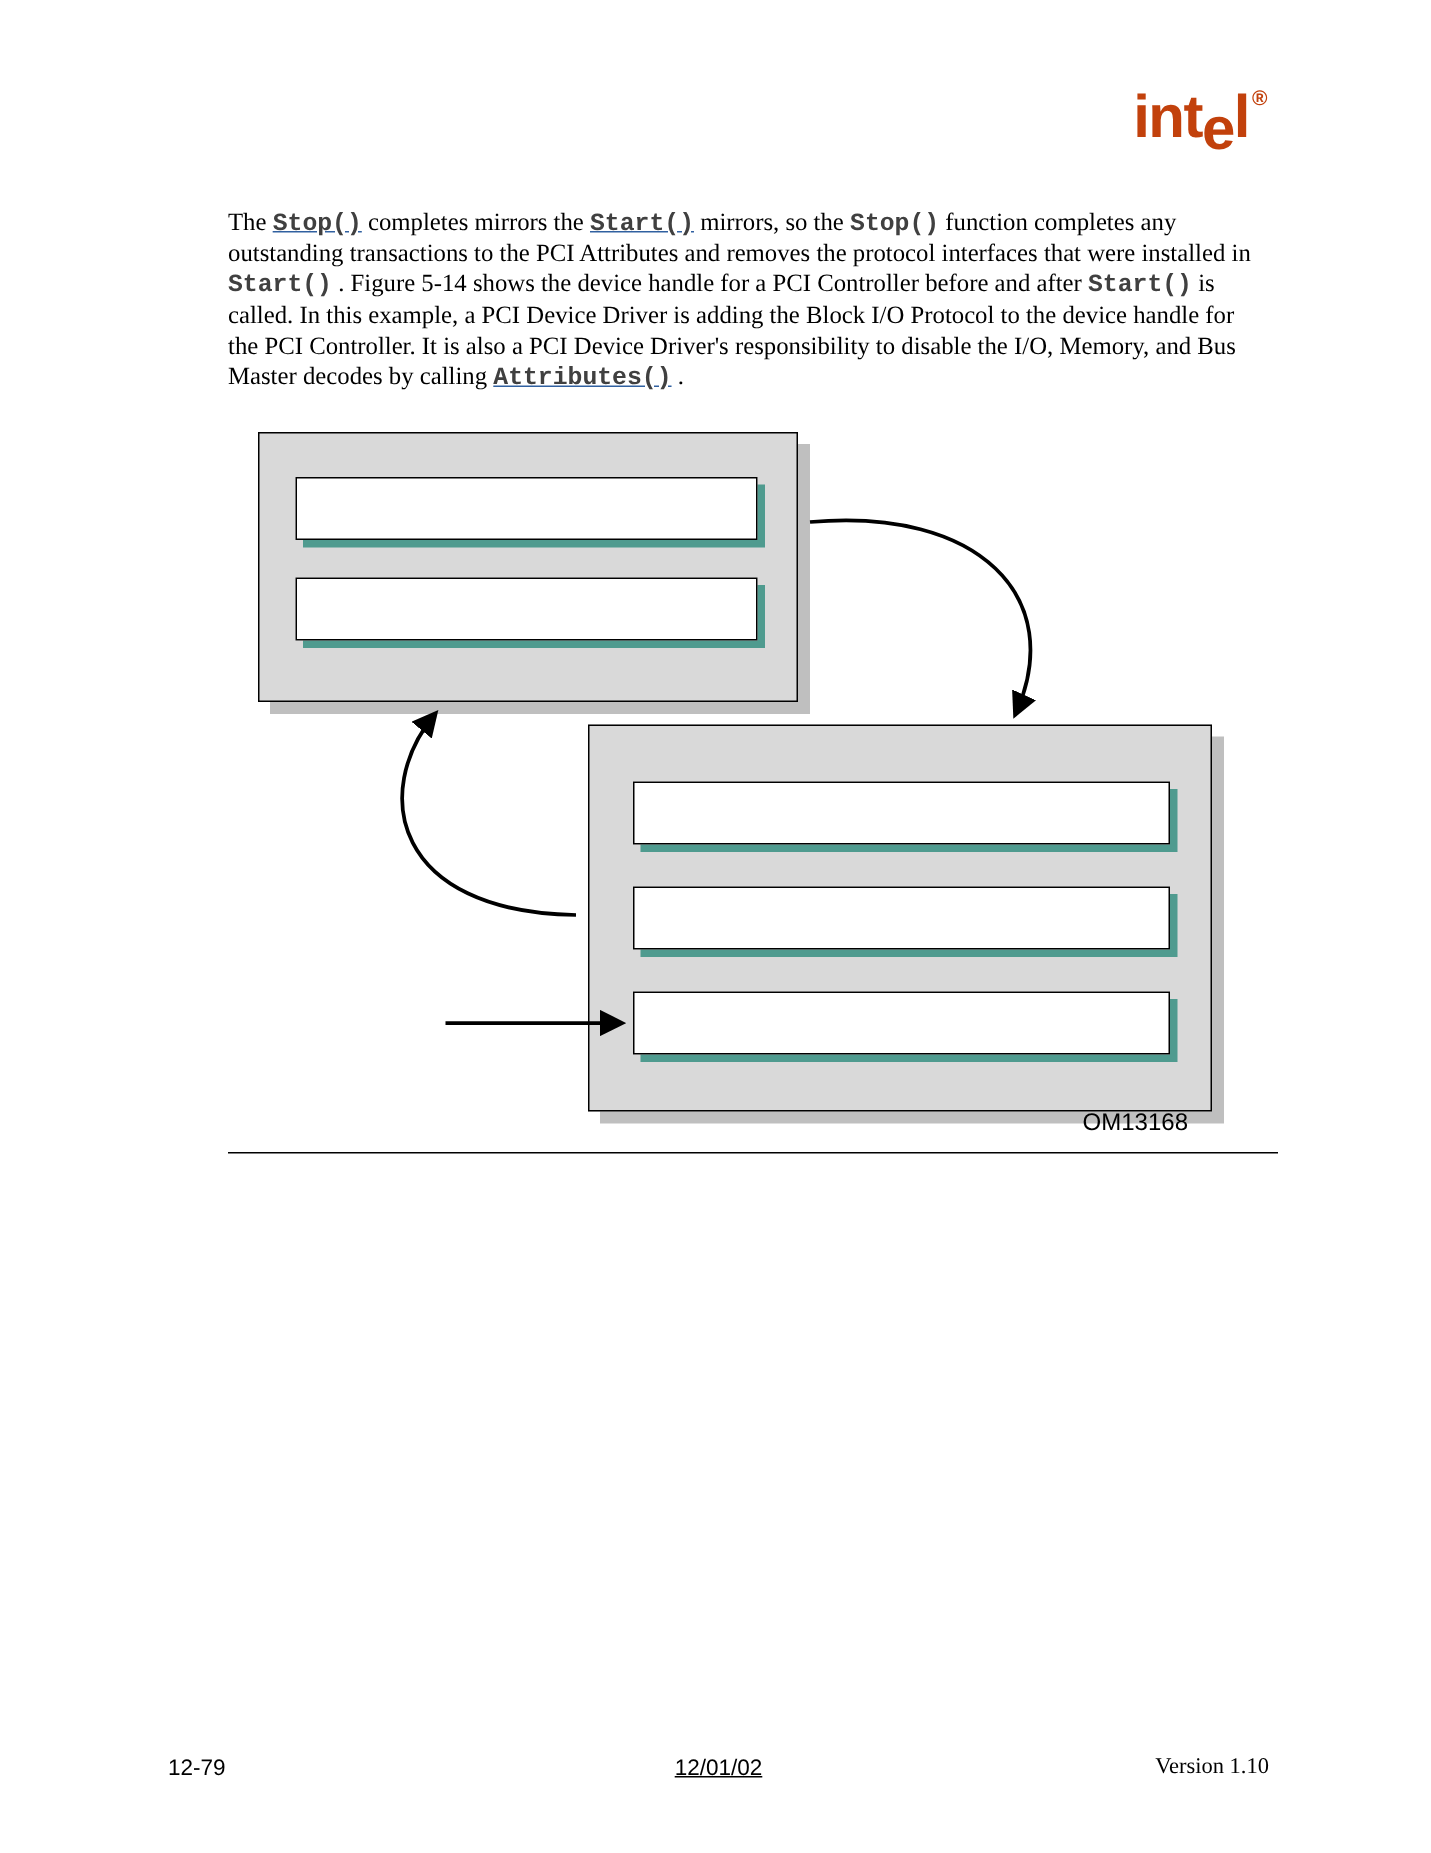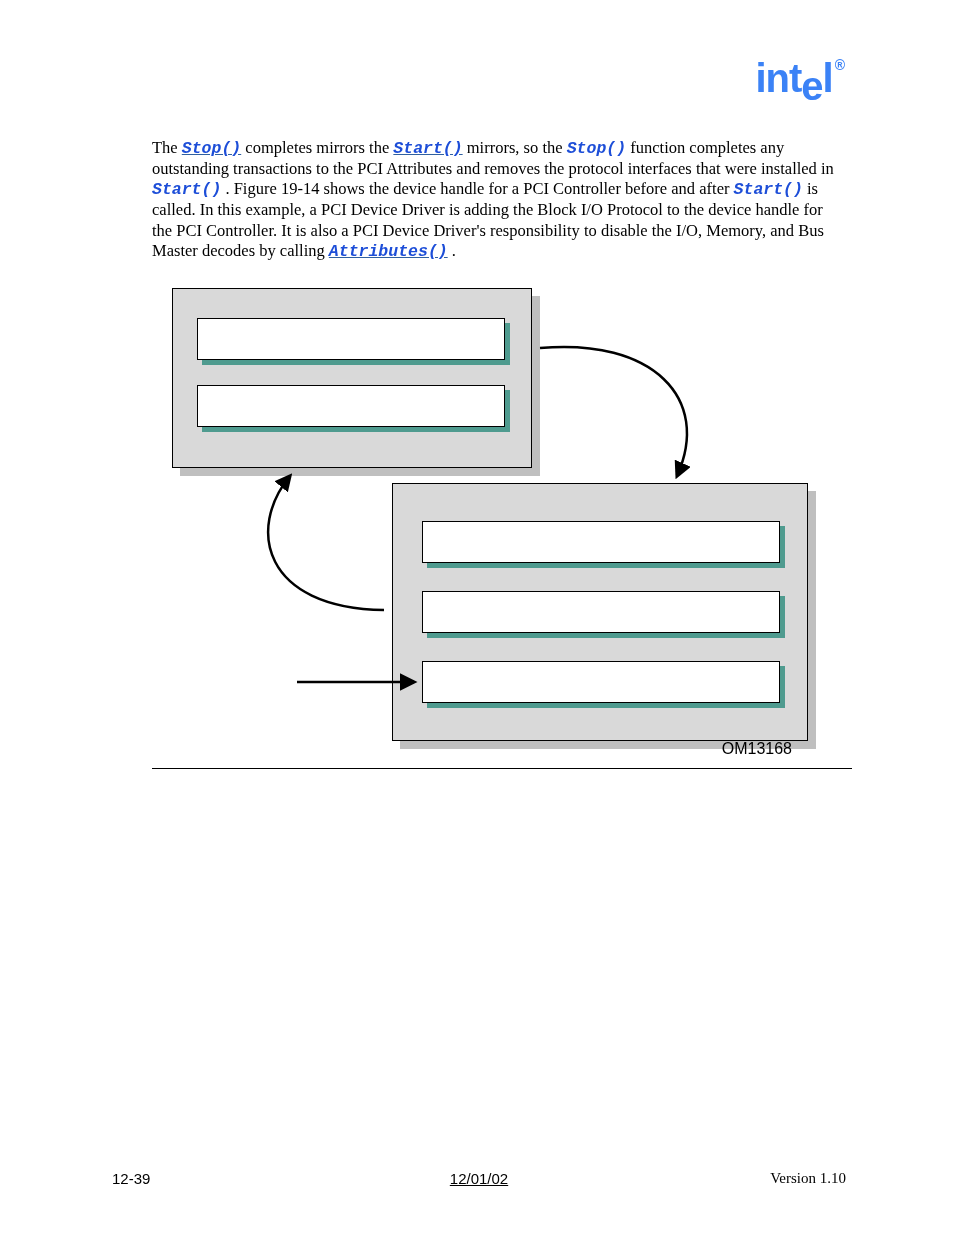--- a/index.html
+++ b/index.html
@@ -16,21 +16,21 @@
     box-sizing: border-box;
   }
   .logo {
     position: absolute;
     top: 58px;
     right: 110px;
     font-family: Arial, Helvetica, sans-serif;
     font-size: 40px;
     font-weight: 700;
     letter-spacing: -1px;
-    color: #3b82f6;
+    color: #c2410c;
     line-height: 1;
   }
   .logo .e {
     display: inline-block;
     transform: translateY(8px);
     font-size: 40px;
   }
   .logo .dot {
     font-size: 14px;
     vertical-align: top;
@@ -41,22 +41,21 @@
     top: 138px;
     left: 152px;
     width: 695px;
     font-size: 16.5px;
     line-height: 1.22;
     color: #000;
   }
   .body-text .code {
     font-family: "Courier New", Courier, monospace;
     font-weight: bold;
-    color: #1d4ed8;
-    font-style: italic;
+    color: #404040;
   }
   .body-text .link {
     text-decoration: underline;
     text-decoration-color: #3060a0;
   }
 
   
   .figure {
     position: absolute;
     top: 278px;
@@ -146,21 +145,21 @@
 
   <div class="body-text">
     <span>The </span>
     <span class="code link">Stop()</span>
     <span> completes mirrors the </span>
     <span class="code link">Start()</span>
     <span> mirrors, so the </span>
     <span class="code">Stop()</span>
     <span> function completes any outstanding transactions to the PCI Attributes and removes the protocol interfaces that were installed in </span>
     <span class="code">Start()</span>
-    <span>.  Figure 19-14 shows the device handle for a PCI Controller before and after </span>
+    <span>.  Figure 5-14 shows the device handle for a PCI Controller before and after </span>
     <span class="code">Start()</span>
     <span> is called.  In this example, a PCI Device Driver is adding the Block I/O Protocol to the device handle for the PCI Controller.  It is also a PCI Device Driver's responsibility to disable the I/O, Memory, and Bus Master decodes by calling </span>
     <span class="code link">Attributes()</span>
     <span>.</span>
   </div>
 
   <div class="figure">
 
     <div class="panel" style="left:20px; top:10px; width:360px; height:180px;">
       <div class="shadow" style="left:8px; top:8px; width:360px; height:180px;"></div>
@@ -205,18 +204,18 @@
 
       <path d="M 232 332 C 110 330, 95 250, 138 198" fill="none" stroke="#000" stroke-width="2.5" marker-end="url(#ah)"></path>
 
       <path d="M 145 404 L 262 404" fill="none" stroke="#000" stroke-width="2.5" marker-end="url(#ah)"></path>
     </svg>
 
     <div class="om-label">OM13168</div>
   </div>
 
   <div class="footer">
-    <span class="left">12-39</span>
+    <span class="left">12-79</span>
     <span class="center">12/01/02</span>
     <span class="right">Version 1.10</span>
   </div>
 
 </div>
 
 </body></html>

